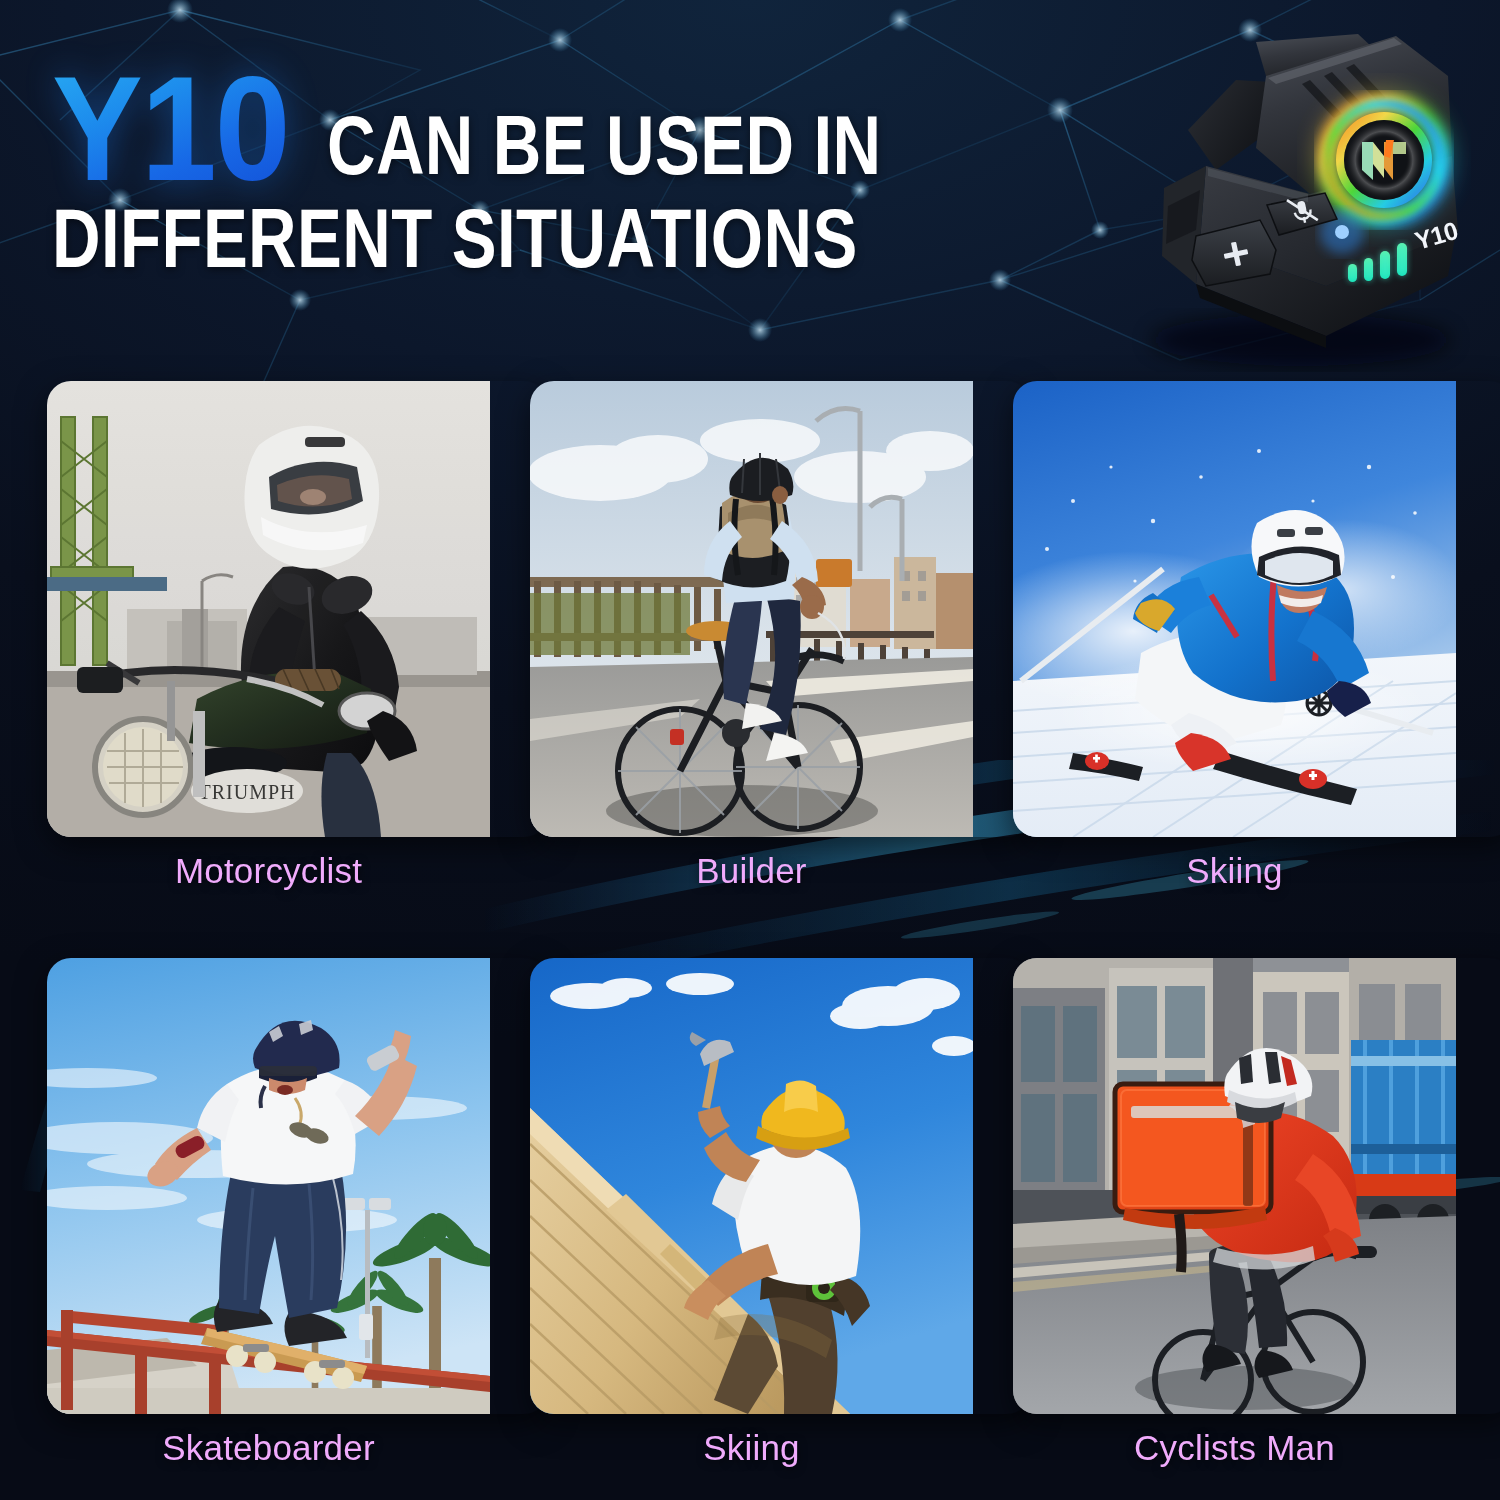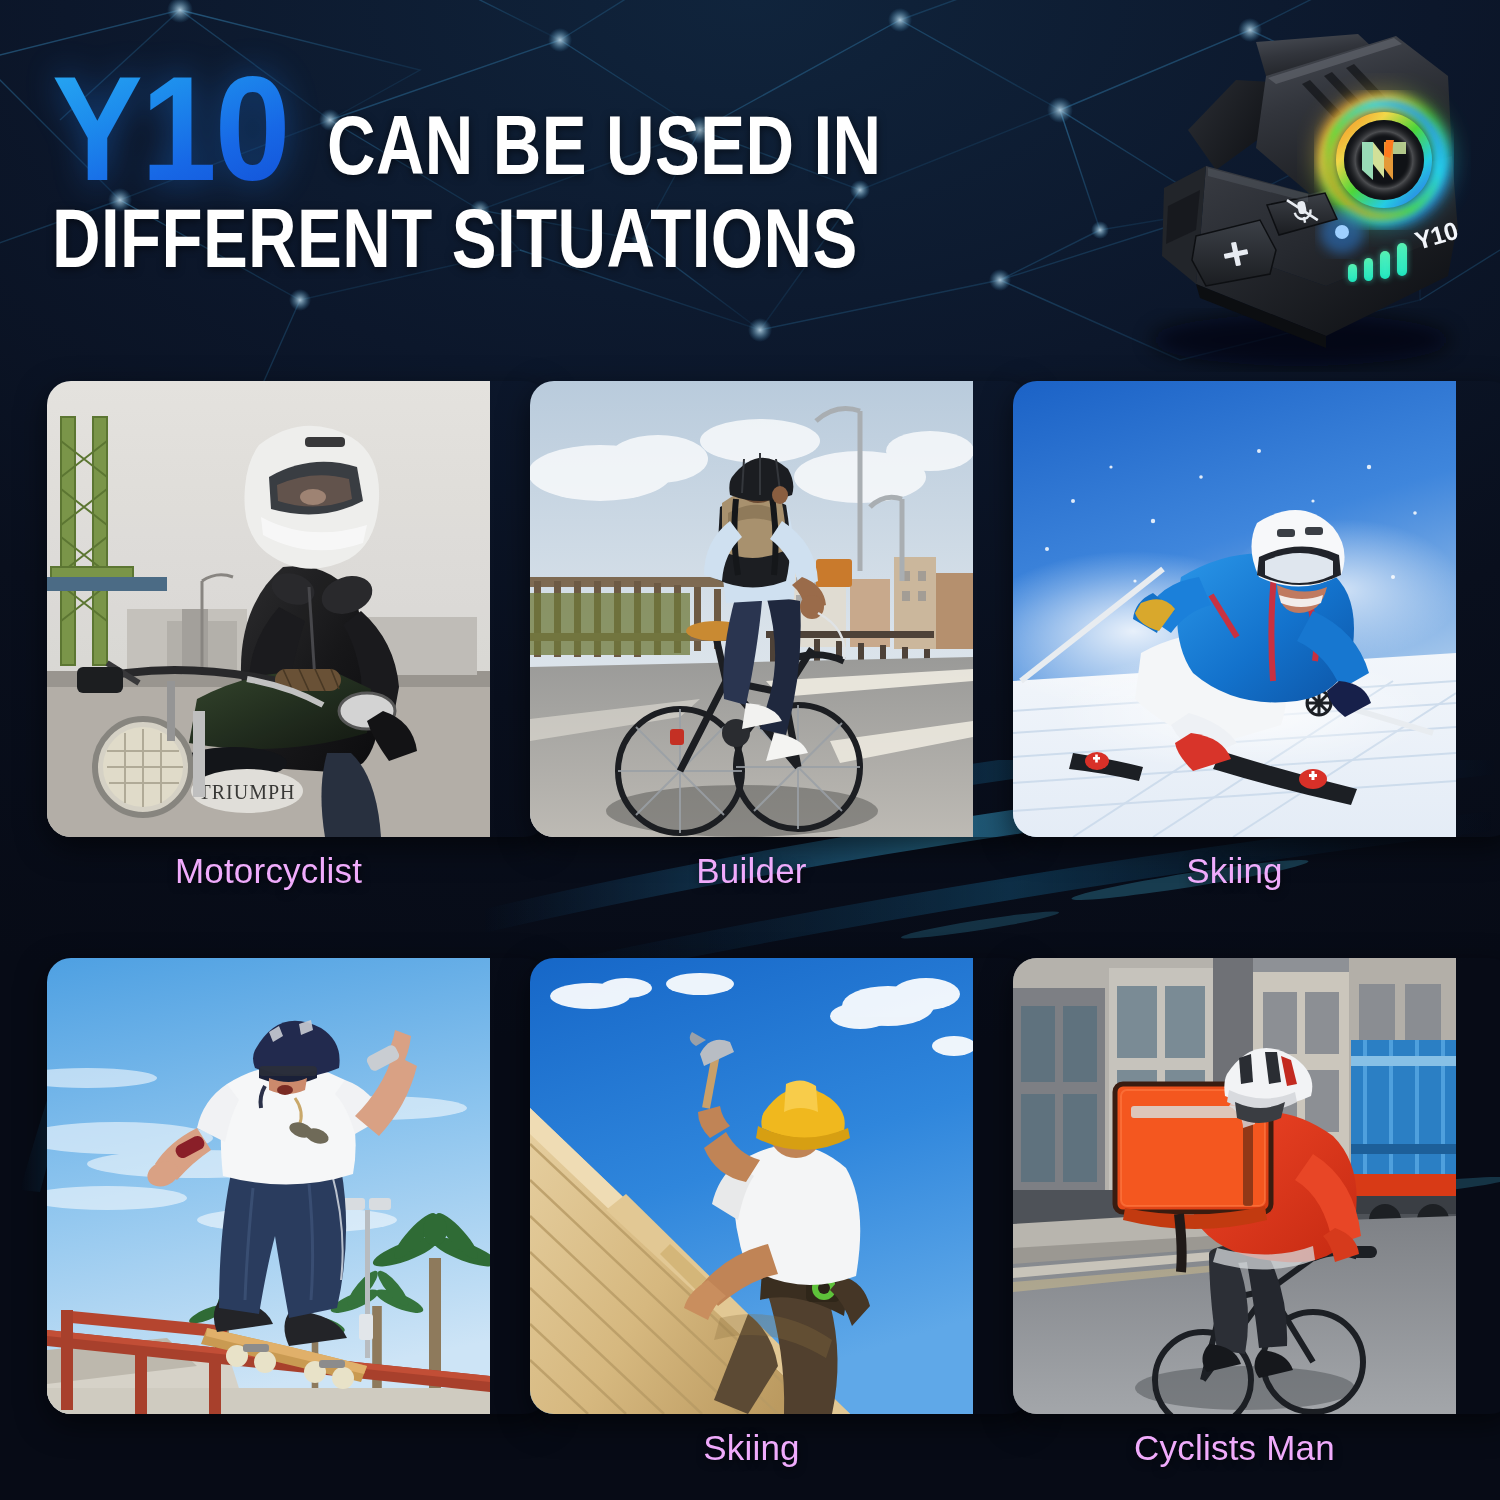--- a/index.html
+++ b/index.html
@@ -776,20 +776,21 @@
             <path d="M222 120 q20 8 38 0 l-2 12 q-18 8 -36 0 Z" fill="#cc8a6c"></path>
             <ellipse cx="238" cy="132" rx="8" ry="5" fill="#7a2b24"></ellipse>
             <path d="M218 128 q-6 10 -4 22" stroke="#2a3048" stroke-width="4" fill="none"></path>
           </g>
 
           <path d="M248 140 q10 14 4 28" stroke="#c9a86a" stroke-width="3" fill="none"></path>
           <ellipse cx="254" cy="172" rx="12" ry="7" fill="#6f6a58" transform="rotate(18 254 172)"></ellipse>
           <ellipse cx="270" cy="178" rx="12" ry="7" fill="#6f6a58" transform="rotate(18 270 178)"></ellipse>
         </svg>
       </div>
+      <div class="caption">Skateboarder</div>
     </div>
 
     <div class="cell">
       <div class="photo">
         <svg viewBox="0 0 443 456">
           <defs>
             <linearGradient id="b_sky" x1="0" y1="0" x2="0.3" y2="1">
               <stop offset="0%" stop-color="#1667c8"></stop>
                 <stop offset="55%" stop-color="#2f86dc"></stop>
                 <stop offset="100%" stop-color="#5fa8e8"></stop>

